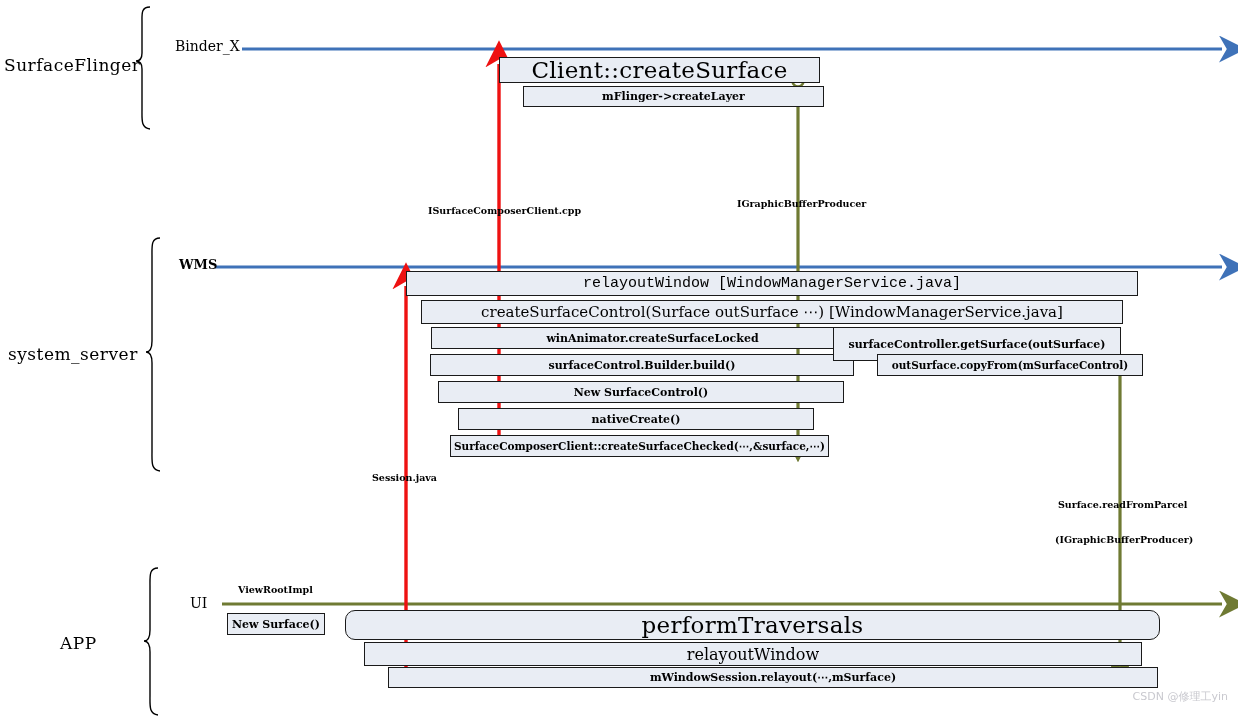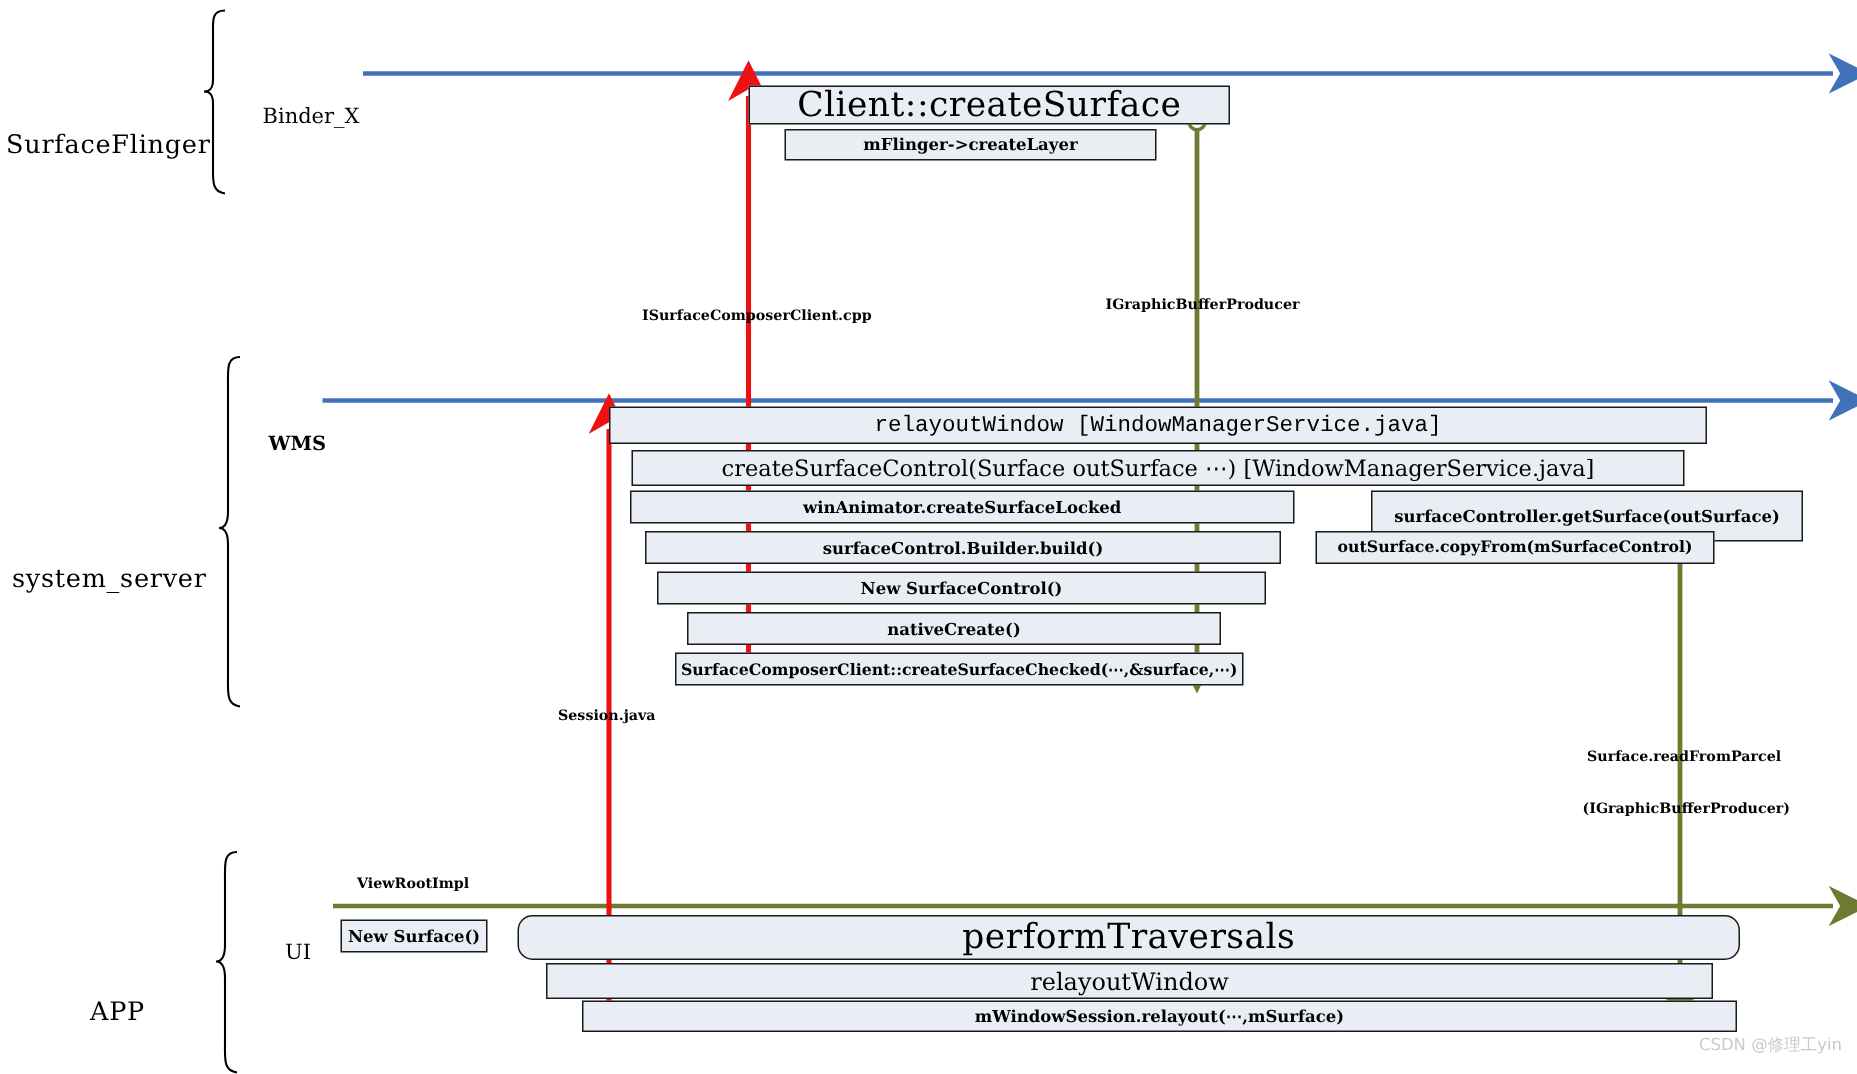--- a/index.html
+++ b/index.html
@@ -9,21 +9,21 @@
   }
   #canvas {
     position: relative;
     width: 1238px;
     height: 716px;
     background: #ffffff;
     overflow: hidden;
     font-family: "DejaVu Serif", serif;
   }
   
-  .abs { position: absolute; margin-top: 32px; }
+  .abs { position: absolute; }
 
   
   .proc-label {
     font-family: "DejaVu Serif", serif;
     font-size: 17px;
     color: #000000;
     letter-spacing: 0.5px;
     white-space: nowrap;
   }
 
@@ -167,37 +167,37 @@
   <div class="lane-label serif-plain abs" style="left:175px; top:38px;">Binder_X</div>
 
   <div class="lane-label abs" style="left:179px; top:257px;">WMS</div>
 
   <div class="lane-label serif-plain abs" style="left:190px; top:595px; font-weight:normal;">UI</div>
 
   <div class="anno" style="left:238px; top:584px;">ViewRootImpl</div>
 
   <div class="pbox big" style="left:499px; top:57px; width:321px; height:26px;">Client::createSurface</div>
 
-  <div class="pbox small" style="left:523px; top:86px; width:248px; height:21px;">mFlinger-&gt;createLayer</div>
+  <div class="pbox small" style="left:523px; top:86px; width:301px; height:21px;">mFlinger-&gt;createLayer</div>
 
   <div class="pbox med" style="left:406px; top:271px; width:732px; height:25px;font-family:Liberation Mono, monospace;">relayoutWindow [WindowManagerService.java]</div>
 
   <div class="pbox med" style="left:421px; top:300px; width:702px; height:24px;">createSurfaceControl(Surface outSurface  ⋯)   [WindowManagerService.java]</div>
 
-  <div class="pbox small" style="left:420px; top:327px; width:443px; height:22px;">winAnimator.createSurfaceLocked</div>
+  <div class="pbox small" style="left:431px; top:327px; width:443px; height:22px;">winAnimator.createSurfaceLocked</div>
 
   <div class="pbox small" style="left:430px; top:354px; width:424px; height:22px;">surfaceControl.Builder.build()</div>
 
   <div class="pbox small" style="left:438px; top:381px; width:406px; height:22px;">New SurfaceControl()</div>
 
   <div class="pbox small" style="left:458px; top:408px; width:356px; height:22px;">nativeCreate()</div>
 
   <div class="pbox tiny" style="left:450px; top:435px; width:379px; height:22px;">SurfaceComposerClient::createSurfaceChecked(⋯,&amp;surface,⋯)</div>
 
-  <div class="pbox small" style="left:914px; top:327px; width:288px; height:34px;">surfaceController.getSurface(outSurface)</div>
+  <div class="pbox small" style="left:833px; top:327px; width:288px; height:34px;">surfaceController.getSurface(outSurface)</div>
 
   <div class="pbox tiny" style="left:877px; top:354px; width:266px; height:22px;">outSurface.copyFrom(mSurfaceControl)</div>
 
   <div class="pbox small" style="left:227px; top:613px; width:98px; height:22px;">New Surface()</div>
 
   <div class="pbox big" style="left:345px; top:610px; width:815px; height:30px; font-size:23px;border-radius:10px;">performTraversals</div>
 
   <div class="pbox med" style="left:364px; top:642px; width:778px; height:24px; font-size:16px;">relayoutWindow</div>
 
   <div class="pbox small" style="left:388px; top:667px; width:770px; height:21px;">mWindowSession.relayout(⋯,mSurface)</div>

